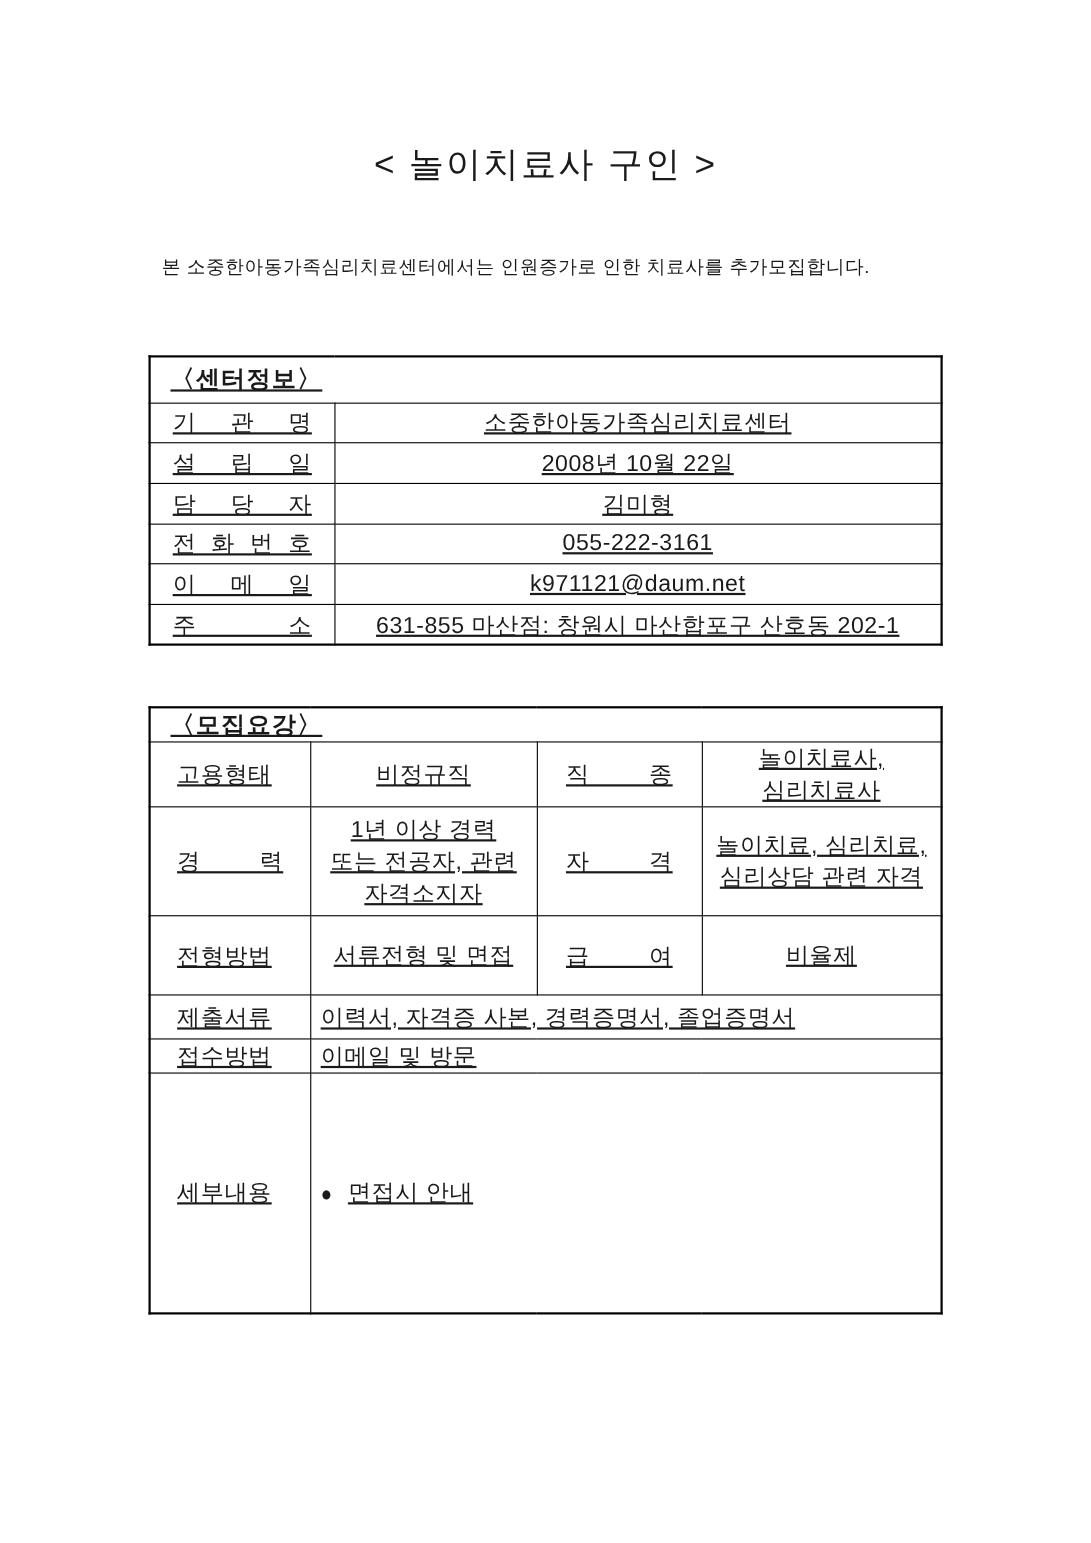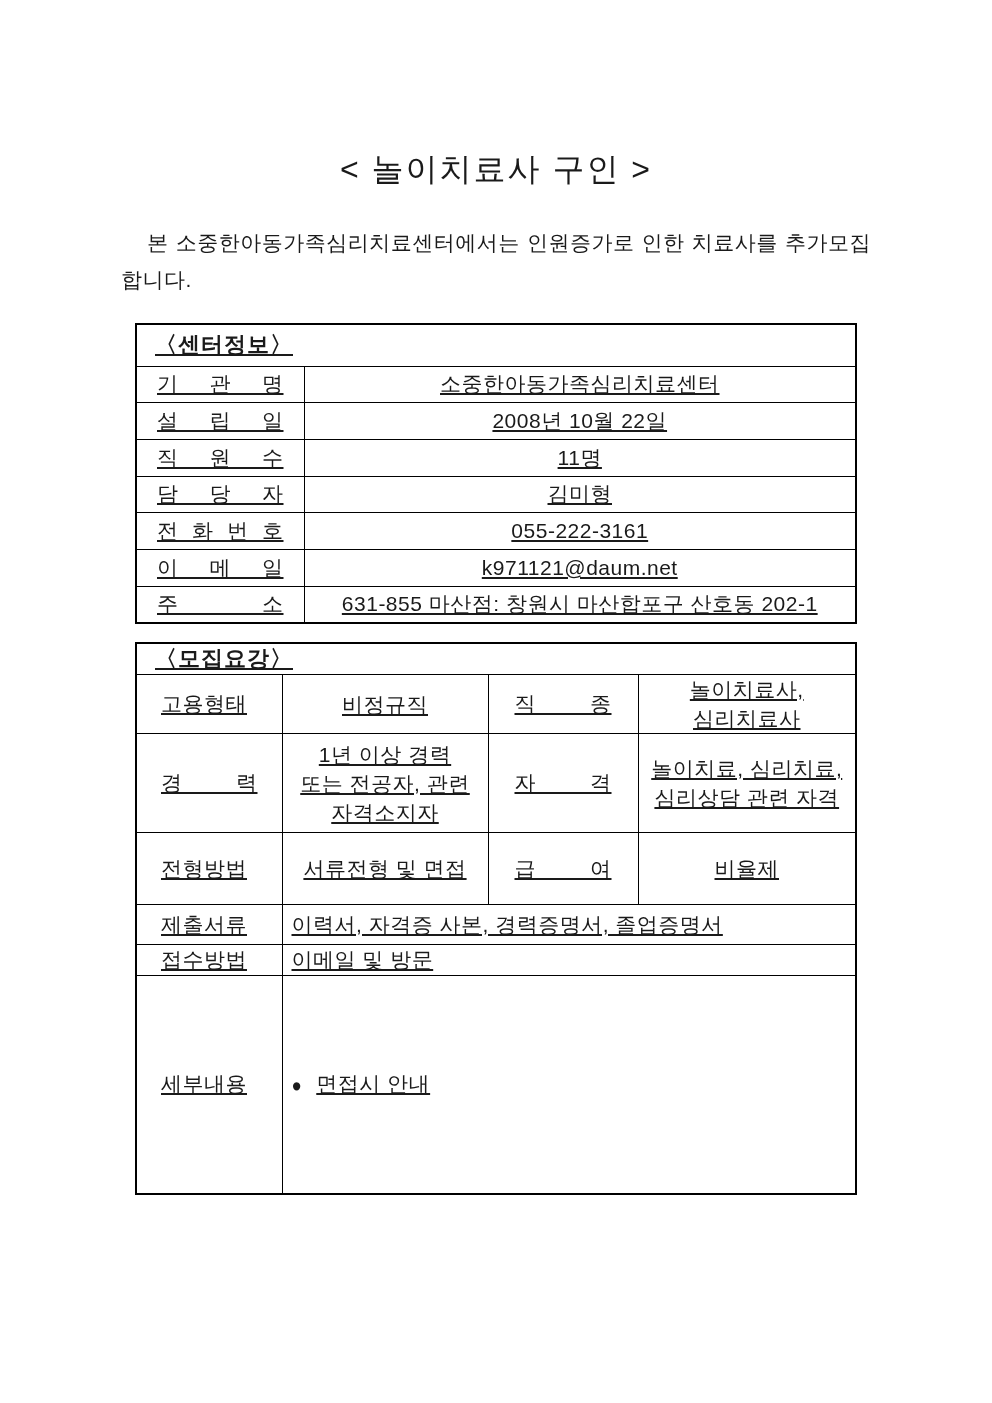--- a/index.html
+++ b/index.html
@@ -8,33 +8,33 @@
     width: 992px; height: 1403px;
     font-family: "Liberation Sans", "DejaVu Sans", sans-serif;
     color: #1a1a1a;
     position: relative;
     overflow: hidden;
   }
   .page { position: absolute; inset: 0; }
 
   .doc-title {
     position: absolute;
-    top: 148px; left: 0; width: 992px;
+    top: 128px; left: 0; width: 992px;
     text-align: center;
     font-size: 32px;
     letter-spacing: 2px;
     line-height: 42px;
     font-weight: 400;
     white-space: nowrap;
   }
 
   .intro {
     position: absolute;
     top: 224px; left: 121px; width: 750px;
-    font-size: 21px;
+    font-size: 17px;
     line-height: 37px;
     text-align: justify;
     text-indent: 26px;
     letter-spacing: 0.5px;
   }
 
   table.tbl {
     position: absolute;
     left: 135px;
     width: 720px;
@@ -117,24 +117,20 @@
       </tr>
       <tr class="data-row">
         <td class="lbl">기 관 명</td>
         <td class="val">소중한아동가족심리치료센터</td>
       </tr>
       <tr class="data-row">
         <td class="lbl">설 립 일</td>
         <td class="val">2008년 10월 22일</td>
       </tr>
       <tr class="data-row">
-        <td class="lbl">직 원 수</td>
-        <td class="val">11명</td>
-      </tr>
-      <tr class="data-row">
         <td class="lbl">담 당 자</td>
         <td class="val">김미형</td>
       </tr>
       <tr class="data-row">
         <td class="lbl">전 화 번 호</td>
         <td class="val">055-222-3161</td>
       </tr>
       <tr class="data-row">
         <td class="lbl">이 메 일</td>
         <td class="val">k971121@daum.net</td>

